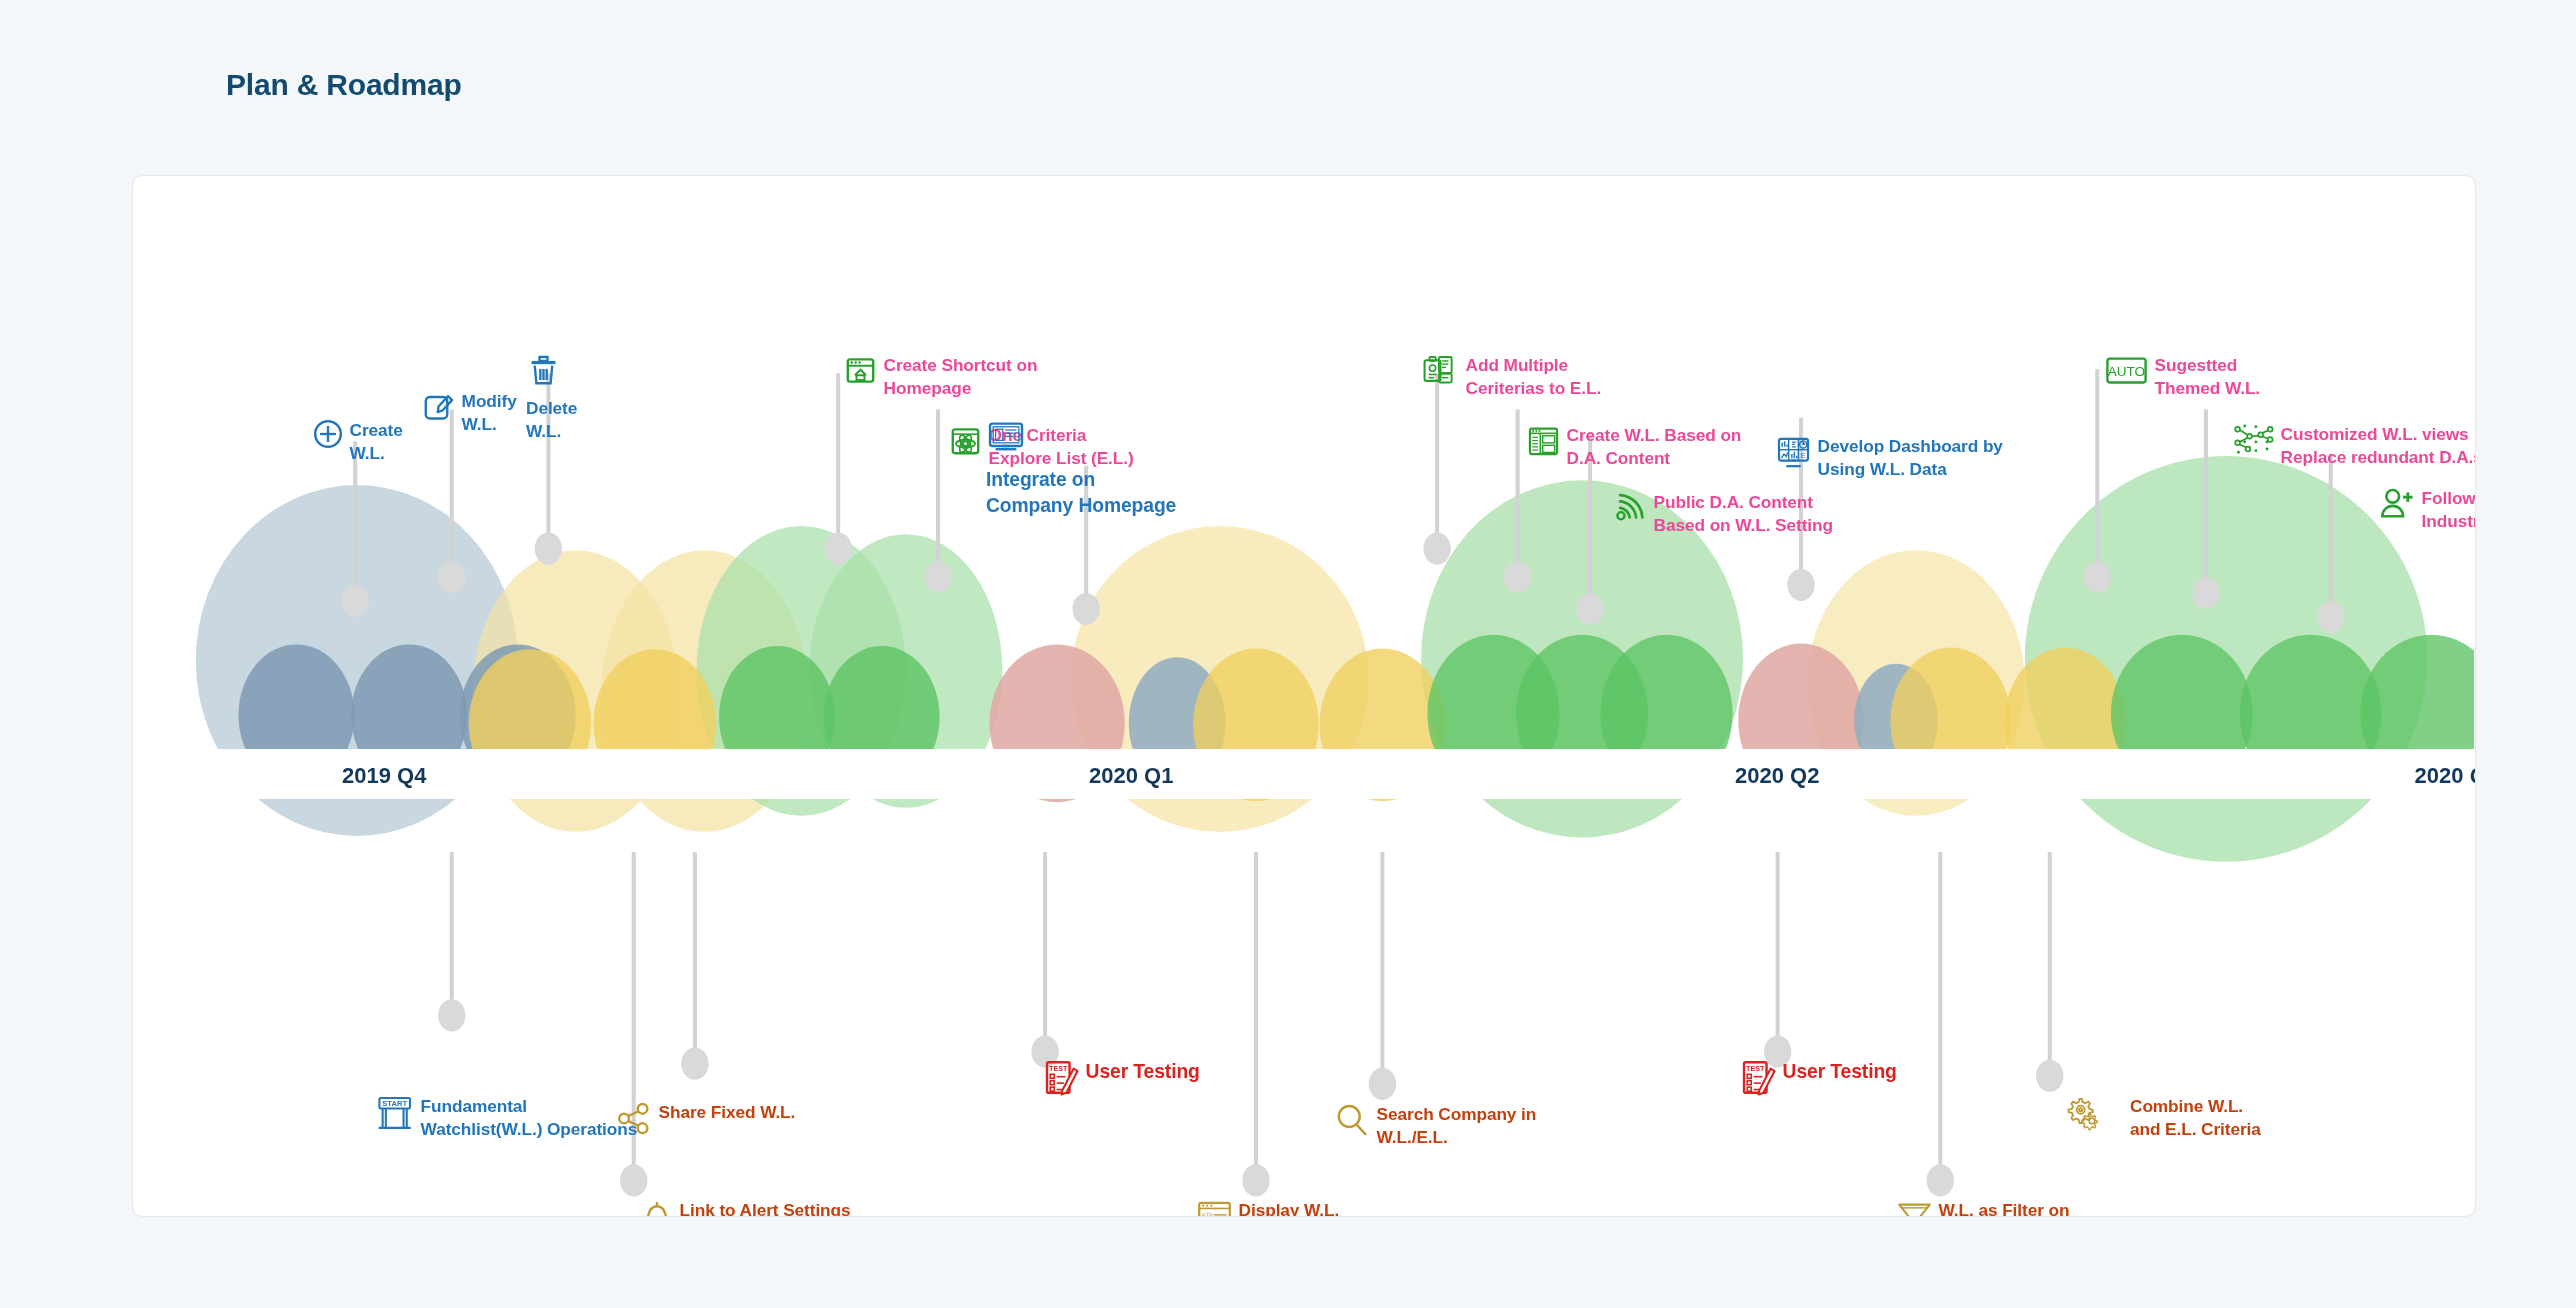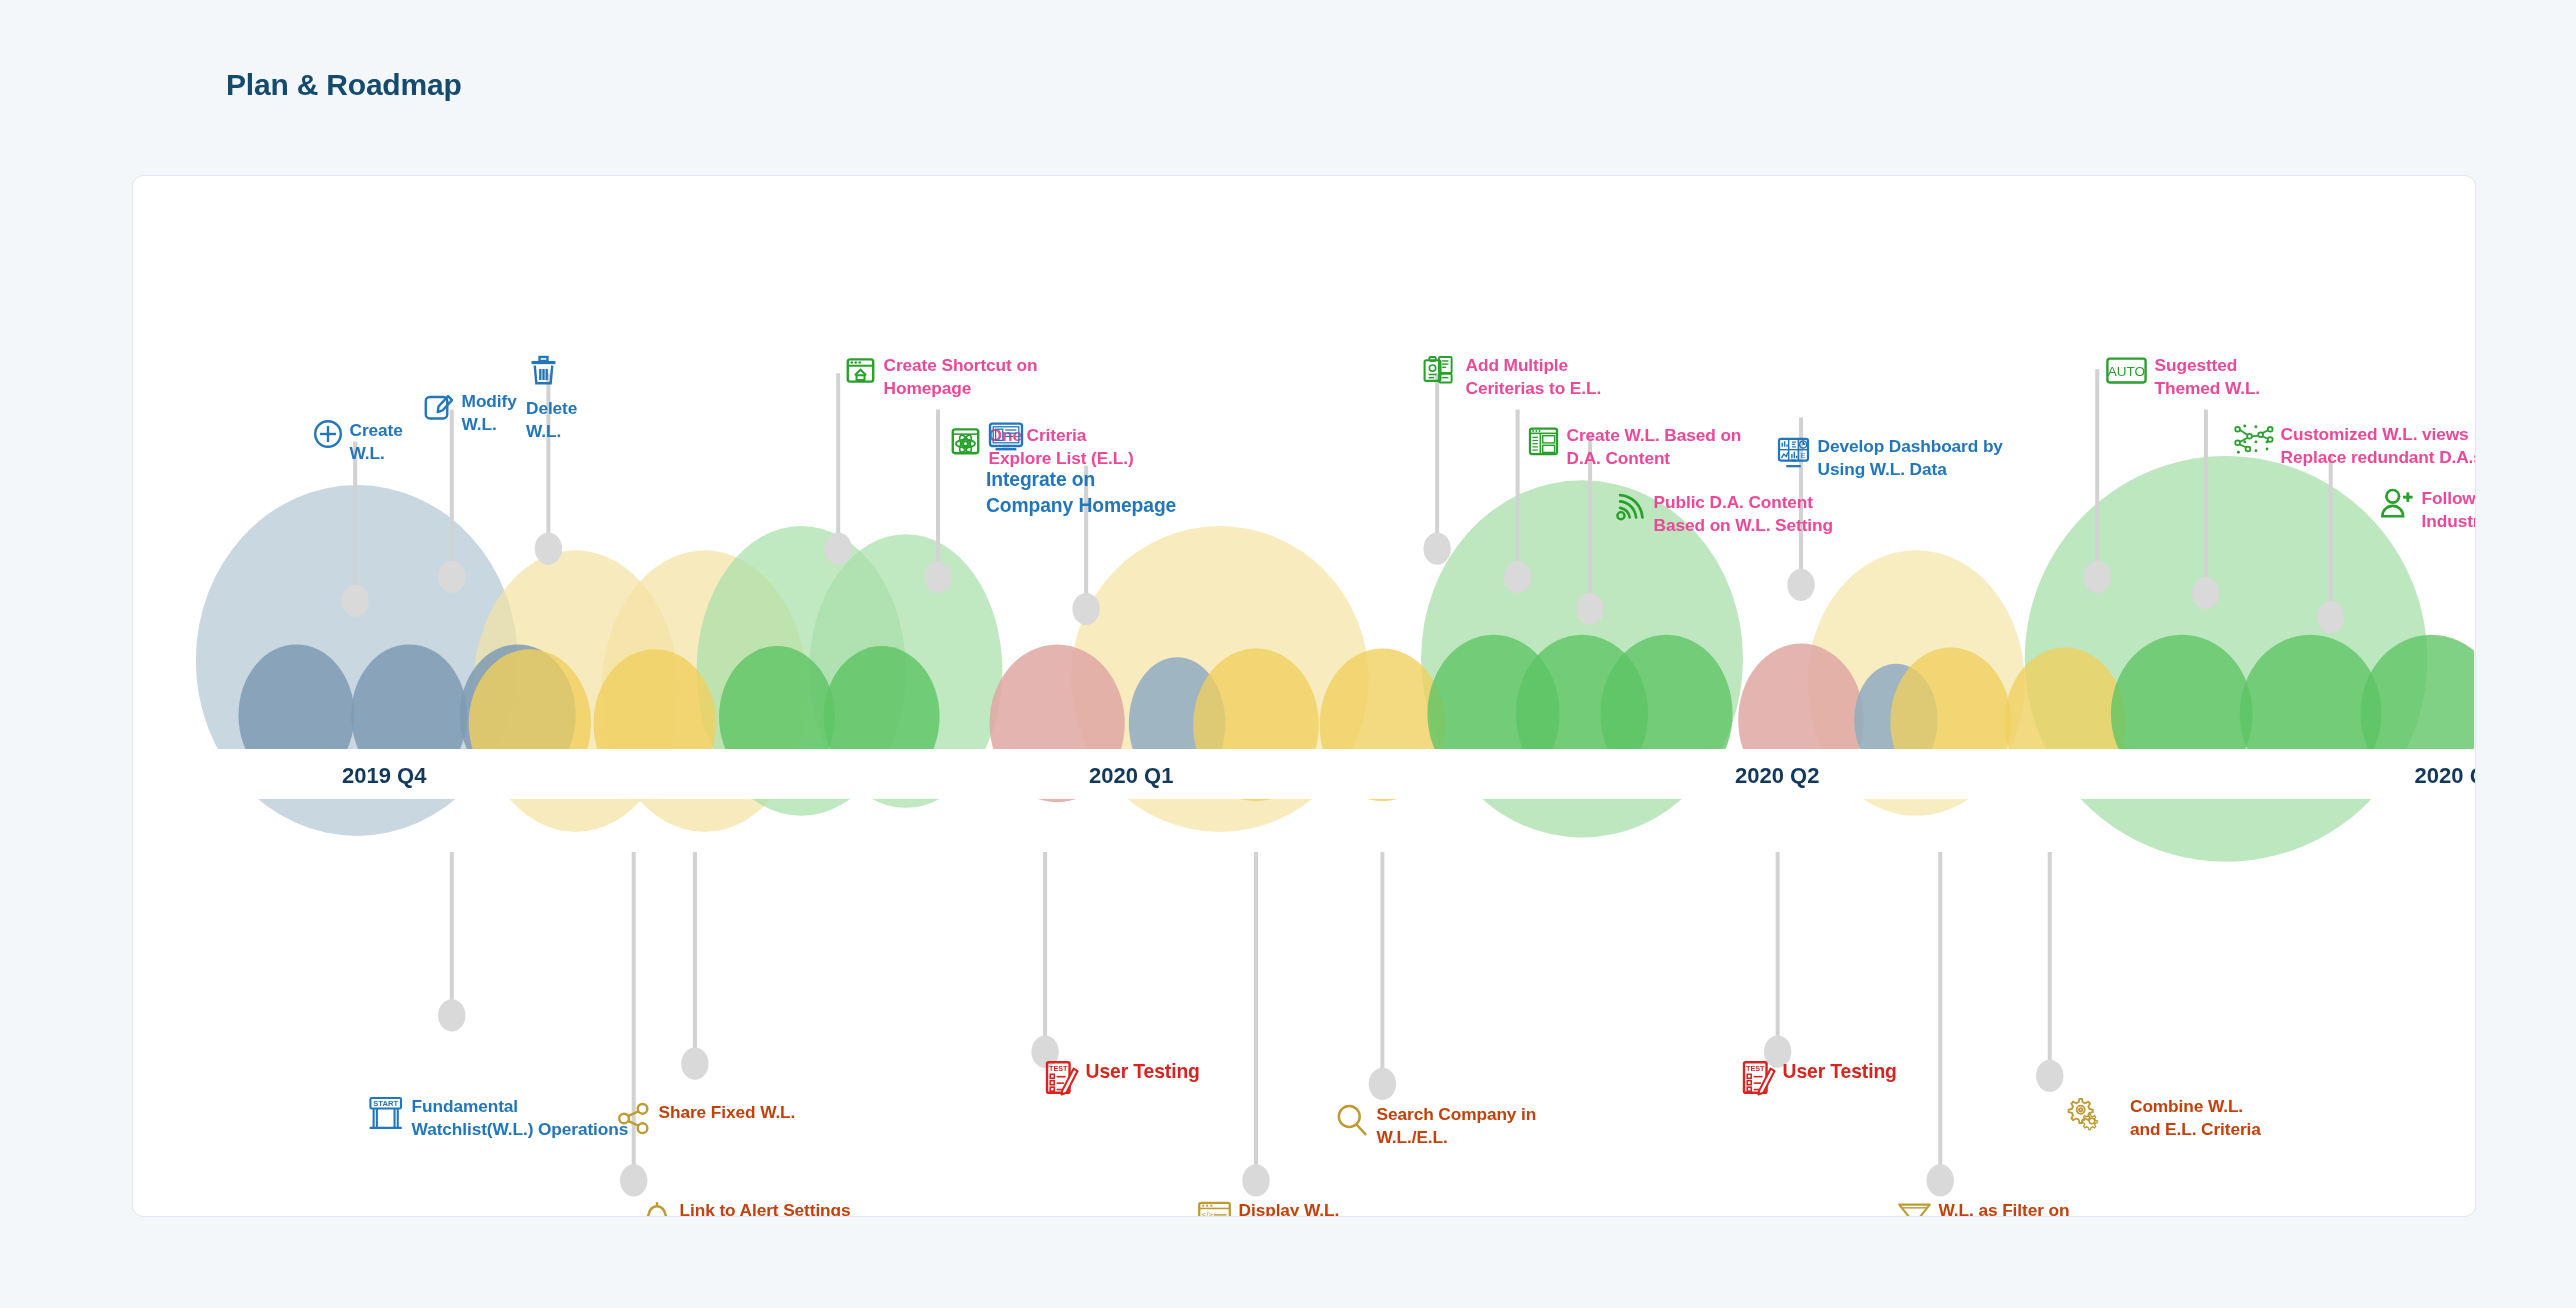--- a/index.html
+++ b/index.html
@@ -442,21 +442,21 @@
             <line x1="36" y1="8" x2="36" y2="20" stroke="#27a02c" stroke-width="3.6"></line>
             <line x1="30" y1="14" x2="42" y2="14" stroke="#27a02c" stroke-width="3.6"></line>
           </svg>
       </span>
       <span class="ms-text">
         <span>Follow</span>
         <span class="l2">Industry/Borkers</span>
       </span>
     </div>
 
-    <div class="milestone c-blue" style="left:234px; top:918px;">
+    <div class="milestone c-blue" style="left:243px; top:918px;">
       <span class="ms-icon">
         <svg width="39" height="37" viewBox="0 0 48 46">
             <rect x="4" y="5" width="38" height="13" rx="1.5" fill="none" stroke="#2276bb" stroke-width="2.6"></rect>
             <text x="23" y="15" text-anchor="middle" font-size="9.5" font-weight="bold" font-family="Liberation Sans, sans-serif" fill="#2276bb">START</text>
             <line x1="8" y1="18" x2="8" y2="41" stroke="#2276bb" stroke-width="2.6"></line>
             <line x1="12" y1="18" x2="12" y2="41" stroke="#2276bb" stroke-width="2.6"></line>
             <line x1="34" y1="18" x2="34" y2="41" stroke="#2276bb" stroke-width="2.6"></line>
             <line x1="38" y1="18" x2="38" y2="41" stroke="#2276bb" stroke-width="2.6"></line>
             <line x1="3" y1="42" x2="43" y2="42" stroke="#2276bb" stroke-width="2.8"></line>
           </svg>

